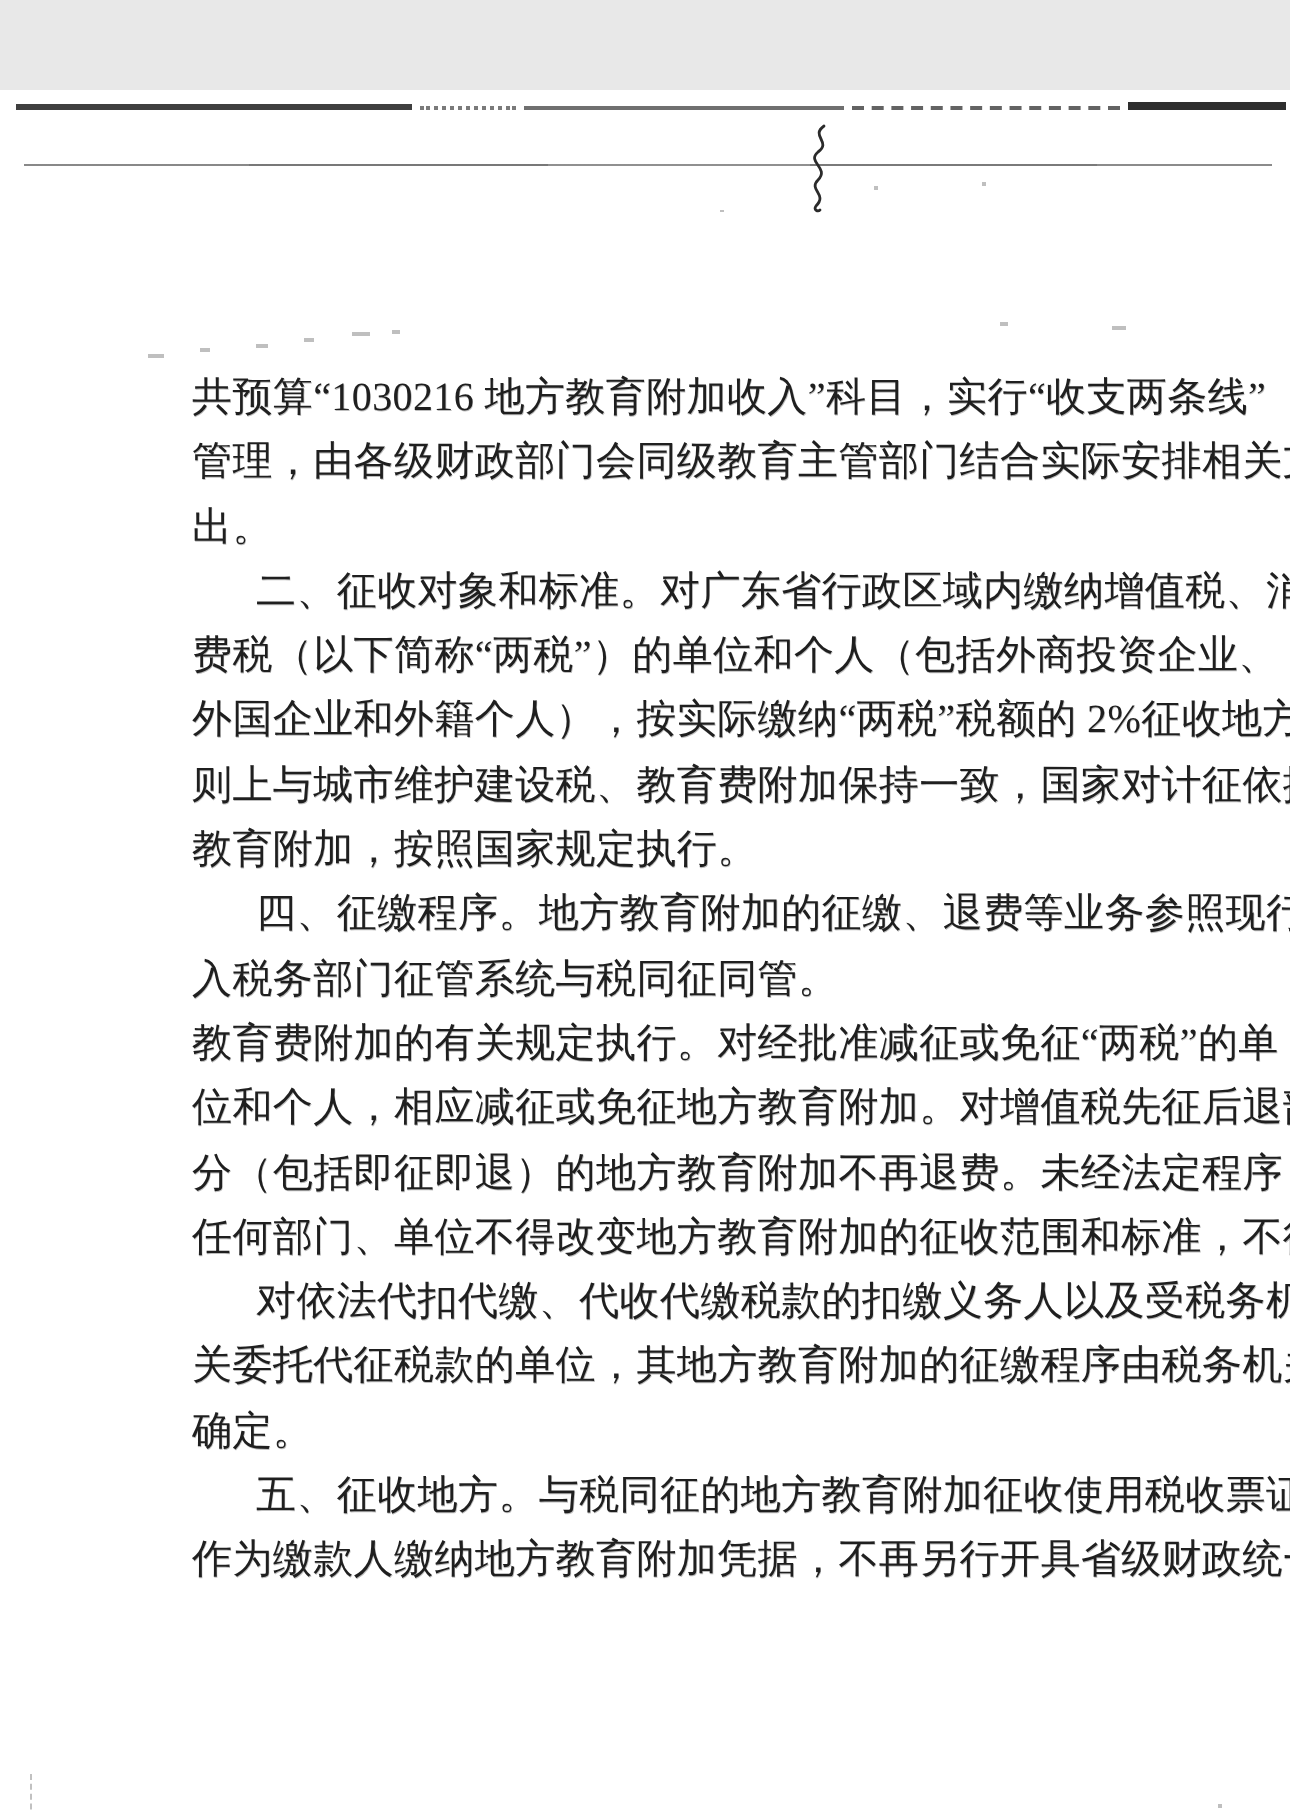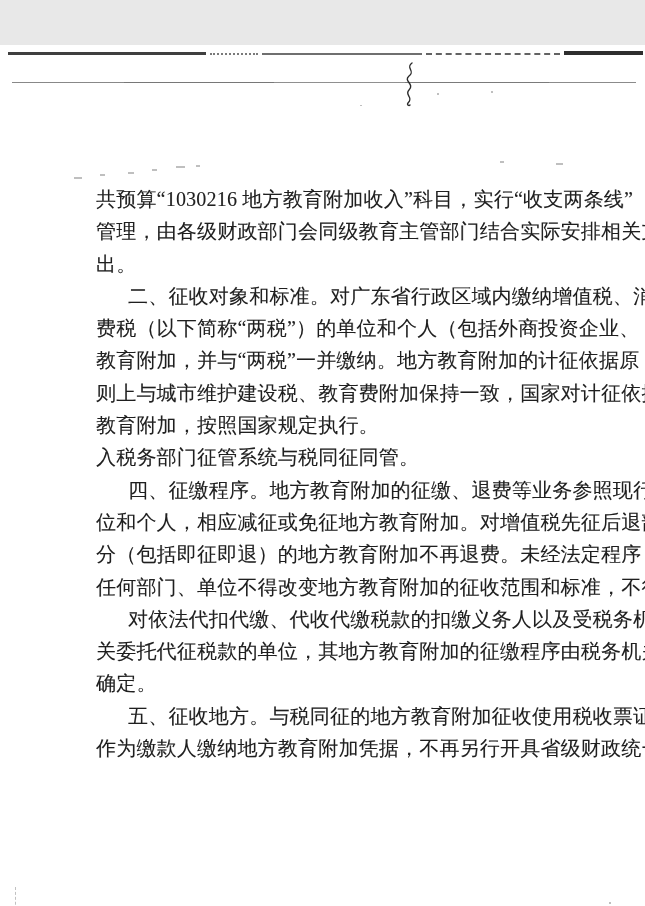--- a/index.html
+++ b/index.html
@@ -83,25 +83,26 @@
   <div class="speck" style="left:491px;top:46px;width:2px;height:2px;"></div>
   <div class="speck" style="left:360px;top:60px;width:2px;height:1px;"></div>
   <div class="speck" style="left:609px;top:857px;width:2px;height:2px;"></div>
 
   <div id="textblock">
     <div class="ln"><span class="head"></span><span>共预算“1030216 地方教育附加收入”科目，实行“收支两条线”</span></div>
     <div class="ln"><span class="head"></span><span>管理，由各级财政部门会同级教育主管部门结合实际安排相关支</span></div>
     <div class="ln end"><span class="head"></span><span>出。</span></div>
     <div class="ln indent"><span class="head">二、征收对象和标准。</span><span>对广东省行政区域内缴纳增值税、消</span></div>
     <div class="ln"><span class="head"></span><span>费税（以下简称“两税”）的单位和个人（包括外商投资企业、</span></div>
-    <div class="ln"><span class="head"></span><span>教育附加，并与“两税”一并缴纳。地方教育附加的计征依据原</span></div>
+    <div class="ln"><span class="head"></span><span>外国企业和外籍个人），按实际缴纳“两税”税额的 2%征收地方</span></div>
     <div class="ln"><span class="head"></span><span>则上与城市维护建设税、教育费附加保持一致，国家对计征依据</span></div>
     <div class="ln end"><span class="head"></span><span>教育附加，按照国家规定执行。</span></div>
+    <div class="ln indent"><span class="head">四、征缴程序。</span><span>地方教育附加的征缴、退费等业务参照现行</span></div>
     <div class="ln end"><span class="head"></span><span>入税务部门征管系统与税同征同管。</span></div>
-    <div class="ln indent"><span class="head">四、征缴程序。</span><span>地方教育附加的征缴、退费等业务参照现行</span></div>
+    <div class="ln"><span class="head"></span><span>教育费附加的有关规定执行。对经批准减征或免征“两税”的单</span></div>
     <div class="ln"><span class="head"></span><span>位和个人，相应减征或免征地方教育附加。对增值税先征后退部</span></div>
     <div class="ln"><span class="head"></span><span>分（包括即征即退）的地方教育附加不再退费。未经法定程序，</span></div>
     <div class="ln"><span class="head"></span><span>任何部门、单位不得改变地方教育附加的征收范围和标准，不得</span></div>
     <div class="ln indent"><span class="head"></span><span>对依法代扣代缴、代收代缴税款的扣缴义务人以及受税务机</span></div>
     <div class="ln"><span class="head"></span><span>关委托代征税款的单位，其地方教育附加的征缴程序由税务机关</span></div>
     <div class="ln end"><span class="head"></span><span>确定。</span></div>
     <div class="ln indent"><span class="head">五、征收地方。</span><span>与税同征的地方教育附加征收使用税收票证，</span></div>
     <div class="ln"><span class="head"></span><span>作为缴款人缴纳地方教育附加凭据，不再另行开具省级财政统一</span></div>
   </div>
 

